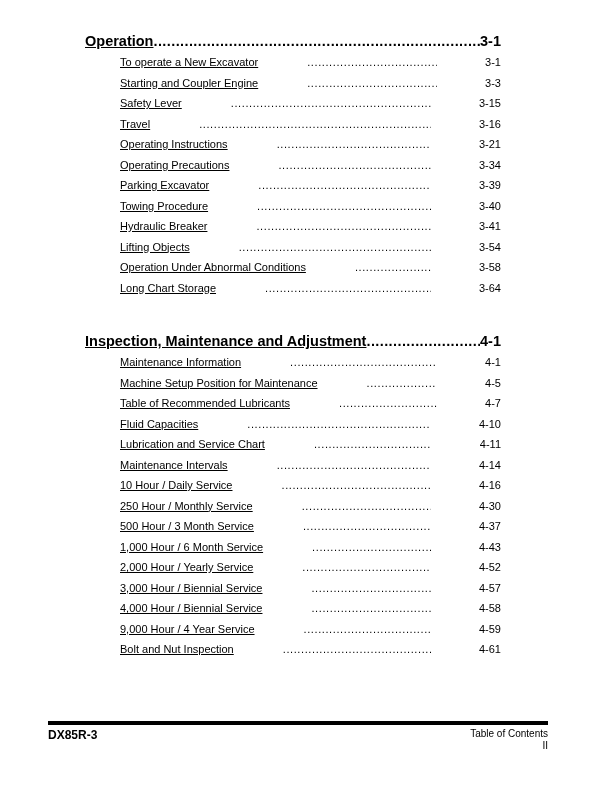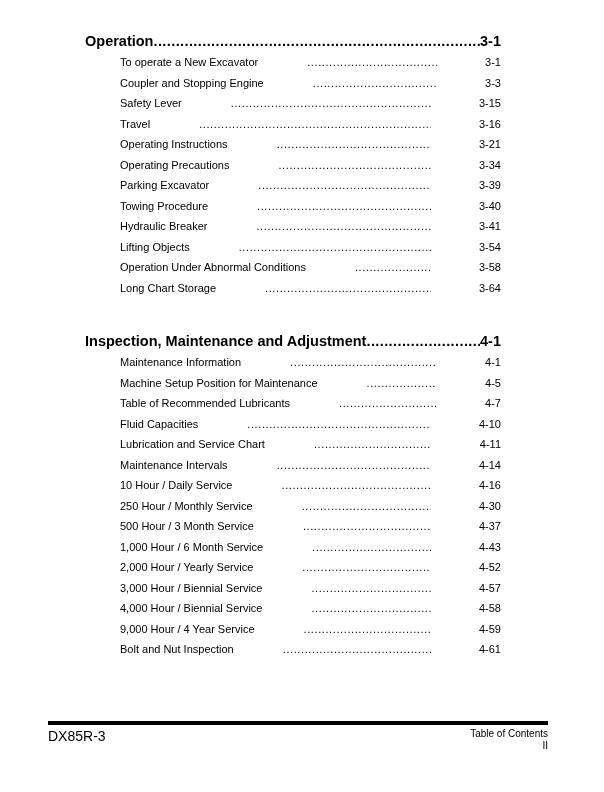--- a/index.html
+++ b/index.html
@@ -4,21 +4,21 @@
 <style>
   html, body { margin: 0; padding: 0; background: #ffffff; }
   body {
     width: 604px; height: 792px; position: relative; overflow: hidden;
     font-family: "Liberation Sans", sans-serif; color: #000;
   }
   .section { position: absolute; left: 85px; width: 416px; }
   .entry {
     display: flex; align-items: baseline; white-space: nowrap; overflow: hidden;
   }
-  .entry .label { flex: 0 0 auto; }
+  .entry .label { flex: 0 0 auto; text-decoration: underline; }
   .entry .leader {
     flex: 1 1 auto; overflow: hidden; white-space: nowrap; min-width: 0;
   }
   .entry .leader::before {
     content: "........................................................................................................................................................................................................................................................";
   }
   .entry .page { flex: 0 0 auto; }
   .heading {
     font-weight: bold; font-size: 14.5px; height: 21px; line-height: 21px;
   }
@@ -27,21 +27,21 @@
   .sub {
     font-size: 11px; height: 20.5px; line-height: 20.5px; gap: 48px;
   }
   .sub .leader { letter-spacing: 0.6px; padding: 0 1px; }
   #sec1 { top: 31px; }
   #sec2 { top: 331px; }
   .rule {
     position: absolute; left: 48px; width: 500px; top: 721px; height: 4px; background: #000;
   }
   .footer-left {
-    position: absolute; left: 48px; top: 728px; font-size: 14px; font-weight: normal;
+    position: absolute; left: 48px; top: 728px; font-size: 12px; font-weight: bold;
   }
   .footer-right {
     position: absolute; right: 56px; top: 728px; font-size: 10px; font-weight: normal; text-align: right;
     line-height: 12px;
   }
 </style>
 </head>
 <body>
 
 <div id="sec1" class="section">
@@ -50,21 +50,21 @@
     <span class="leader"></span>
     <span class="page">3-1</span>
   </div>
   <div class="sub-list" id="list1">
       <div class="entry sub">
         <span class="label">To operate a New Excavator</span>
         <span class="leader"></span>
         <span class="page">3-1</span>
       </div>
       <div class="entry sub">
-        <span class="label">Coupler and Stopping Engine</span>
+        <span class="label">Starting and Coupler Engine</span>
         <span class="leader"></span>
         <span class="page">3-3</span>
       </div>
       <div class="entry sub">
         <span class="label">Safety Lever</span>
         <span class="leader"></span>
         <span class="page">3-15</span>
       </div>
       <div class="entry sub">
         <span class="label">Travel</span>

